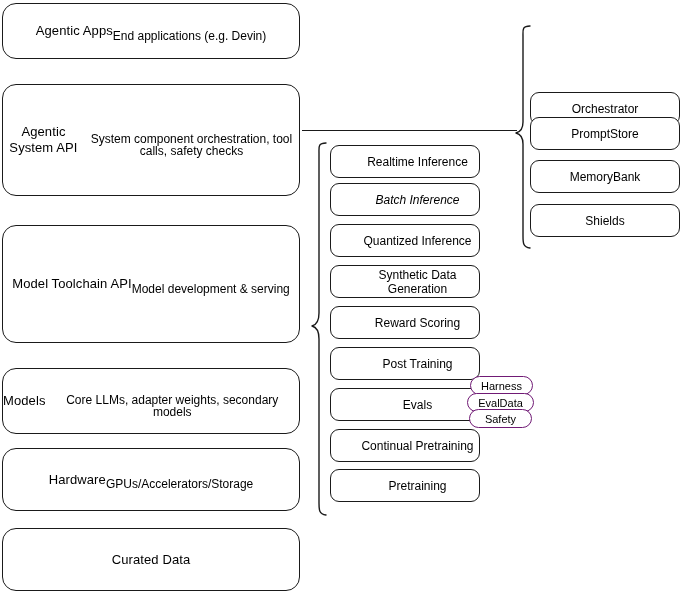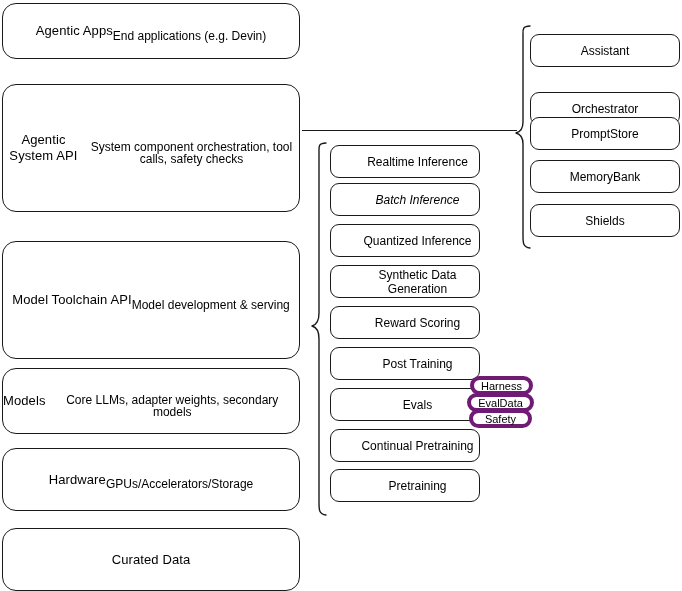--- a/index.html
+++ b/index.html
@@ -65,21 +65,21 @@
   }
 
   .mid-box { left: 330px; width: 150px; padding-left: 25px; }
   .right-box { left: 530px; width: 150px; }
 
   
   .pill {
     position: absolute;
     box-sizing: border-box;
     background: #ffffff;
-    border: 4px solid #701a75;
+    border: 1px solid #701a75;
     border-radius: 11px;
     display: flex;
     align-items: center;
     justify-content: center;
     font-size: 11px;
     line-height: 12px;
     color: #000;
     height: 19px;
   }
 
@@ -98,26 +98,26 @@
 </head>
 <body>
 
 <div id="canvas">
 
   <div class="box layer-box" style="top:3px;height:56px;">
     <div class="layer-title">Agentic Apps</div>
     <div class="layer-sub">End applications (e.g. Devin)</div>
   </div>
 
-  <div class="box layer-box" style="top:84px;height:128px;">
+  <div class="box layer-box" style="top:84px;height:112px;">
     <div class="layer-title">Agentic System API</div>
     <div class="layer-sub">System component orchestration, tool calls, safety checks</div>
   </div>
 
-  <div class="box layer-box" style="top:241px;height:118px;">
+  <div class="box layer-box" style="top:225px;height:118px;">
     <div class="layer-title">Model Toolchain API</div>
     <div class="layer-sub">Model development &amp; serving</div>
   </div>
 
   <div class="box layer-box" style="top:368px;height:66px;">
     <div class="layer-title">Models</div>
     <div class="layer-sub">Core LLMs, adapter weights, secondary models</div>
   </div>
 
   <div class="box layer-box" style="top:448px;height:63px;">
@@ -176,23 +176,20 @@
   <div class="pill" style="left:470px;top:376px;width:63px;">
     <span>Harness</span>
   </div>
   <div class="pill" style="left:467px;top:393px;width:67px;">
     <span>EvalData</span>
   </div>
   <div class="pill" style="left:469px;top:409px;width:63px;">
     <span>Safety</span>
   </div>
 
-  <div class="box mod-box right-box" style="top:34px;">
-    <div class="mod-label">Assistant</div>
-  </div>
   <div class="box mod-box right-box" style="top:74px;margin-top:18px;">
     <div class="mod-label">Orchestrator</div>
   </div>
   <div class="box mod-box right-box" style="top:117px;">
     <div class="mod-label">PromptStore</div>
   </div>
   <div class="box mod-box right-box" style="top:160px;">
     <div class="mod-label">MemoryBank</div>
   </div>
   <div class="box mod-box right-box" style="top:204px;">

